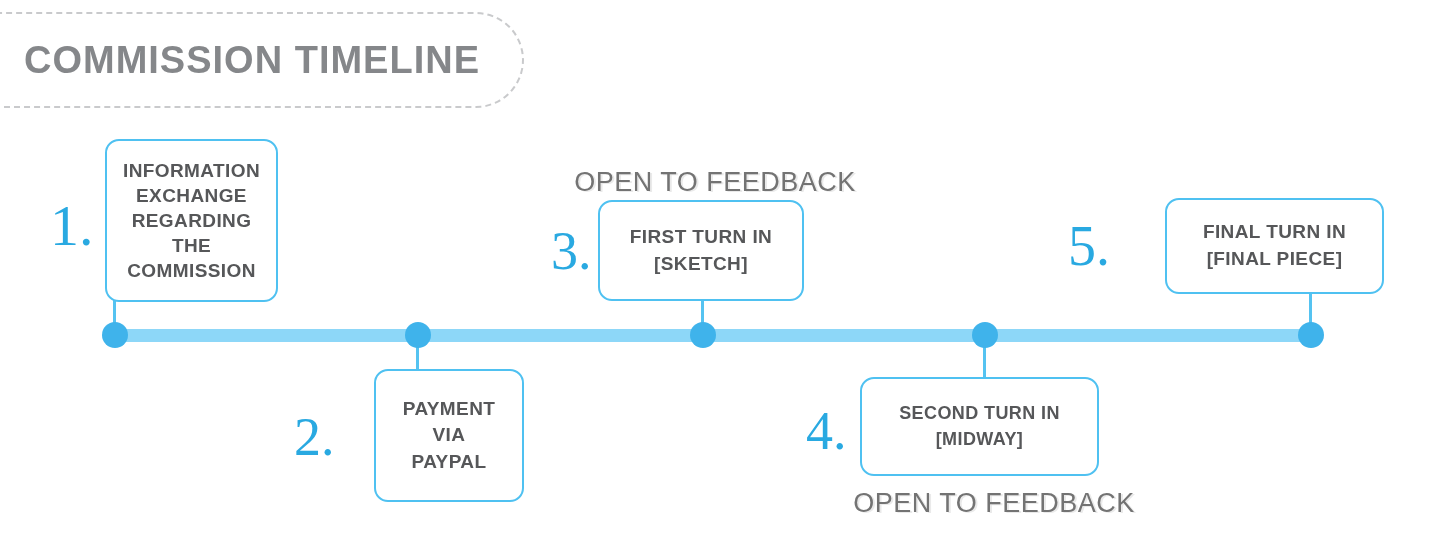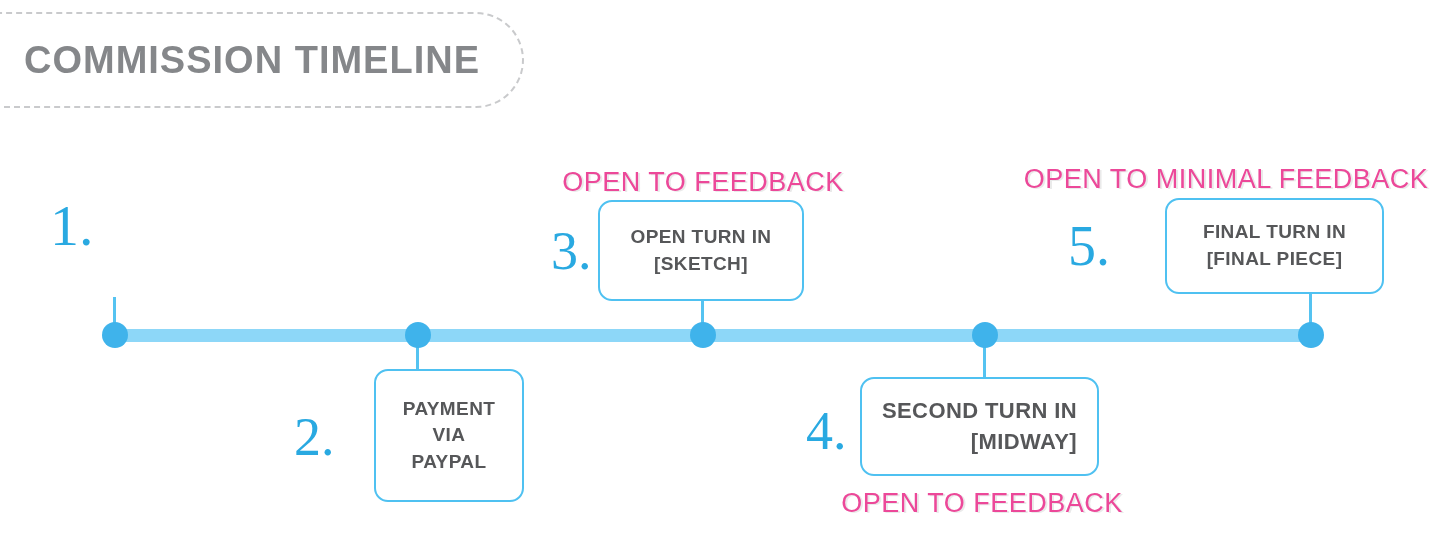--- a/index.html
+++ b/index.html
@@ -51,40 +51,41 @@
     white-space:pre-line; font-weight:bold; color:#565759;
     letter-spacing:0.4px; line-height:1.4;
   }
   .b1 { left:105px;  top:139px; width:173px; height:163px; }
   .b1 .label { font-size:19px; line-height:1.32; }
   .b2 { left:343px;  top:369px; width:150px; height:133px;margin-left:31px; }
   .b2 .label { font-size:19px; }
   .b3 { left:598px;  top:200px; width:206px; height:101px; }
   .b3 .label { font-size:19px; }
   .b4 { left:860px;  top:377px; width:239px; height:99px; }
-  .b4 .label { font-size:22px;text-align:right; }
+  .b4 .label { font-size:18px; }
   .b5 { left:1118px; top:198px; width:219px; height:96px;margin-left:47px; }
   .b5 .label { font-size:19px; }
 
   
   .stepnum {
     position:absolute; font-family:"Liberation Serif", serif;
     color:#29a9e1; line-height:1;
   }
   .n1 { left:50px;   top:197px; font-size:58px; }
   .n2 { left:294px;  top:410px; font-size:54px; }
   .n3 { left:551px;  top:224px; font-size:54px; }
   .n4 { left:806px;  top:404px; font-size:54px; }
   .n5 { left:1068px; top:218px; font-size:56px; }
 
   
   .feedback {
     position:absolute; transform:translateX(-50%); white-space:nowrap;
-    color:#ec4899; font-size:27px; letter-spacing:0.5px;
+    color:#737373; font-size:27px; letter-spacing:0.5px;
     text-shadow:2px 1px 0 rgba(160,160,160,0.22);
+    margin-left:12px;
   }
   .f3 { left:703px;  top:167px; }
   .f4 { left:982px;  top:488px; }
   .f5 { left:1226px; top:164px; }
 </style>
 </head>
 <body>
 
 <div class="stage">
 
@@ -100,42 +101,48 @@
   <div class="conn c4"></div>
   <div class="conn c5"></div>
 
   <div class="dot d1"></div>
   <div class="dot d2"></div>
   <div class="dot d3"></div>
   <div class="dot d4"></div>
   <div class="dot d5"></div>
 
   <span class="stepnum n1">1.</span>
+  <div class="tbox b1">
+    <span class="label">INFORMATION
+EXCHANGE
+REGARDING
+THE
+COMMISSION</span>
+  </div>
 
   <span class="stepnum n2">2.</span>
   <div class="tbox b2">
     <span class="label">PAYMENT
 VIA
 PAYPAL</span>
   </div>
 
   <div class="feedback f3">OPEN TO FEEDBACK</div>
   <span class="stepnum n3">3.</span>
   <div class="tbox b3">
-    <span class="label">OPEN TURN IN
+    <span class="label">FIRST TURN IN
 [SKETCH]</span>
   </div>
 
   <span class="stepnum n4">4.</span>
   <div class="tbox b4">
     <span class="label">SECOND TURN IN
 [MIDWAY]</span>
   </div>
   <div class="feedback f4">OPEN TO FEEDBACK</div>
 
-  <div class="feedback f5">OPEN TO MINIMAL FEEDBACK</div>
   <span class="stepnum n5">5.</span>
   <div class="tbox b5">
     <span class="label">FINAL TURN IN
 [FINAL PIECE]</span>
   </div>
 
 </div>
 
 </body></html>

